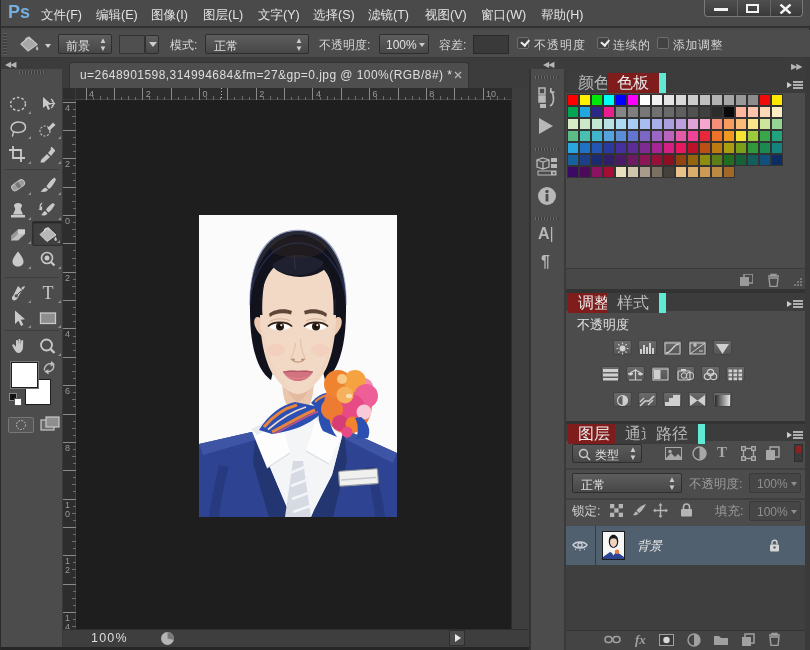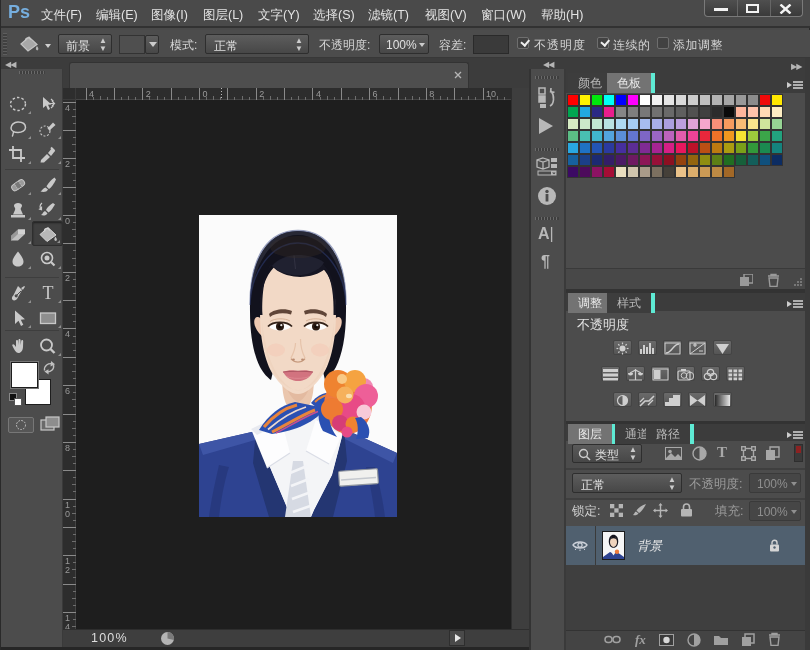--- a/index.html
+++ b/index.html
@@ -8,22 +8,22 @@
 #win{position:relative;width:810px;height:650px;background:#4a4a4a;border-left:1px solid #2a2a2a;border-right:1px solid #2a2a2a;}
 .menutxt{color:#e3e3e3;font-size:12.5px;}
 .lbl{color:#d4d4d4;font-size:12px;}
 .dd{position:absolute;background:linear-gradient(#5d5d5d,#474747);border:1px solid #2e2e2e;border-radius:2px;color:#e0e0e0;font-size:12px;}
 .inp{position:absolute;background:#3a3a3a;border:1px solid #2a2a2a;color:#e0e0e0;font-size:12px;}
 .cb{position:absolute;width:12px;height:12px;background:#424242;border:1px solid #6e6e6e;border-radius:2px;}
 .cb.on:after{content:"";position:absolute;left:2.5px;top:0.5px;width:6px;height:3.5px;border-left:2px solid #efefef;border-bottom:2px solid #efefef;transform:rotate(-50deg);}
 .tl{position:absolute;width:31px;height:25px;}
 .tl svg{position:absolute;left:50%;top:50%;transform:translate(-50%,-50%);}
 .cor{position:absolute;right:2px;bottom:2px;width:0;height:0;border-left:3px solid transparent;border-bottom:3px solid #8f8f8f;}
-.ptab{position:absolute;height:20px;padding:0 10px;font-size:12px;line-height:20px;color:#b8b8b8;background:#3d3d3d;border-right:4px solid #5eead4;}
-.ptab.act{background:#737373;color:#e8e8e8;}
+.ptab{position:absolute;height:20px;padding:0 10px;font-size:16px;line-height:20px;color:#b8b8b8;background:#3d3d3d;border-right:7px solid #5eead4;}
+.ptab.act{background:#7f1d1d;color:#e8e8e8;}
 .pmenu{position:absolute;width:16px;height:11px;}
 .adjico{position:absolute;width:19px;height:15px;background:linear-gradient(#6a6a6a,#555);border:1px solid #444;border-radius:2px;}
 </style></head><body>
 <div id="win">
 
 <div class="abs" style="left:0;top:0;width:810px;height:28px;background:#4a4a4a;border-bottom:2px solid #323232;"></div>
 <div class="abs" style="left:7px;top:2px;font-size:18px;font-weight:bold;color:#76aede;letter-spacing:0px;">Ps</div>
 <div class="abs menutxt" style="left:40px;top:7px;">文件(F)</div>
 <div class="abs menutxt" style="left:95px;top:7px;">编辑(E)</div>
 <div class="abs menutxt" style="left:150px;top:7px;">图像(I)</div>
@@ -238,20 +238,21 @@
 <div class="abs" style="left:13px;top:398px;width:8px;height:8px;background:#fff;border:1px solid #555;"></div>
 <div class="abs" style="left:7px;top:417px;width:26px;height:16px;background:#565656;border:1px solid #777;border-radius:2px;"><svg width="24" height="14">
         <circle cx="12" cy="7" r="4.5" fill="none" stroke="#c9c9c9" stroke-width="1" stroke-dasharray="1.6 1.4"></circle>
       </svg></div>
 <svg class="abs" style="left:38px;top:414px;" width="22" height="20" viewBox="0 0 22 20">
       <rect x="2" y="6" width="13" height="10" fill="#6a6a6a" stroke="#c9c9c9" stroke-width="1.2"></rect>
       <rect x="7" y="3" width="13" height="10" fill="#8e8e8e" stroke="#c9c9c9" stroke-width="1.2"></rect>
     </svg>
 <div class="abs" style="left:62px;top:58px;width:466px;height:30px;background:#3c3c3c;"></div>
 <div class="abs" style="left:68px;top:62px;width:400px;height:26px;background:#4e4e4e;border:1px solid #333;border-bottom:none;border-radius:3px 3px 0 0;"></div>
+<div class="abs" style="left:79px;top:68px;color:#dedede;font-size:12px;letter-spacing:0.45px;white-space:nowrap;">u=2648901598,314994684&amp;fm=27&amp;gp=0.jpg @ 100%(RGB/8#) *</div>
 <svg class="abs" style="left:453px;top:71px;" width="8" height="8" viewBox="0 0 8 8">
       <path d="M1 1 L7 7 M7 1 L1 7" stroke="#b5b5b5" stroke-width="1.3"></path>
     </svg>
 <div class="abs" style="left:62px;top:88px;width:448px;height:541px;background:#1e1e1e;"></div>
 <div class="abs" style="left:510px;top:88px;width:18px;height:541px;background:#3e3e3e;border-left:1px solid #2e2e2e;"></div>
 <div class="abs" style="left:62px;top:88px;width:448px;height:12px;background:#2d2d2d;border-bottom:1px solid #444;"></div>
 <div class="abs" style="left:62px;top:88px;width:13px;height:541px;background:#2d2d2d;border-right:1px solid #444;"></div>
 <div class="abs" style="left:62px;top:88px;width:13px;height:12px;background:#2d2d2d;border-right:1px solid #3a3a3a;border-bottom:1px solid #3a3a3a;"></div>
 <div class="abs" style="left:84.6px;top:88px;width:1px;height:12px;background:#8a8a8a;"></div>
 <div class="abs" style="left:88.1px;top:88.5px;color:#9a9a9a;font-size:9px;">4</div>

